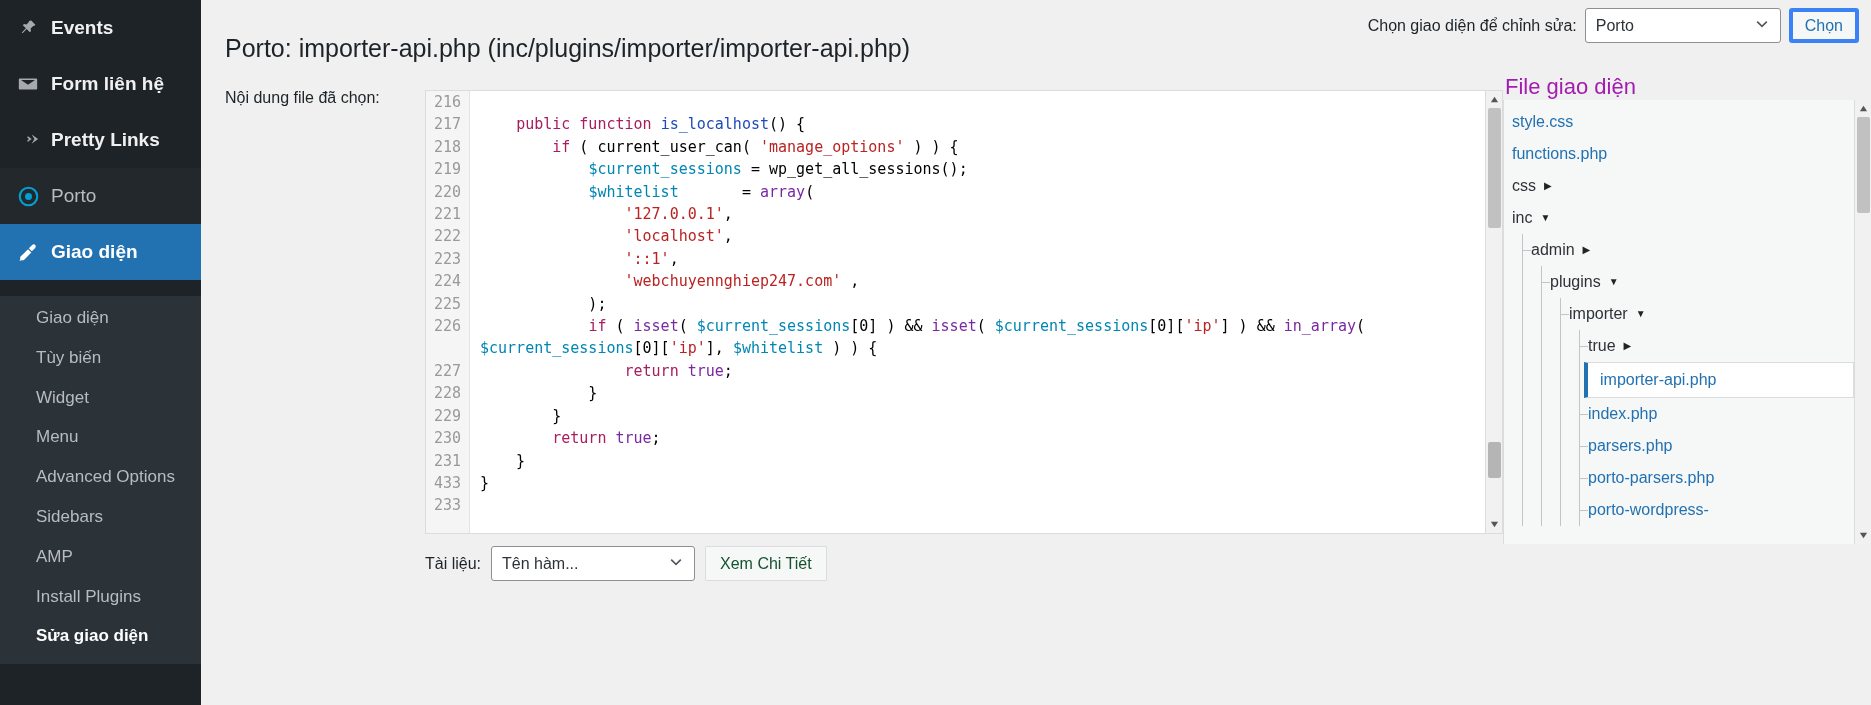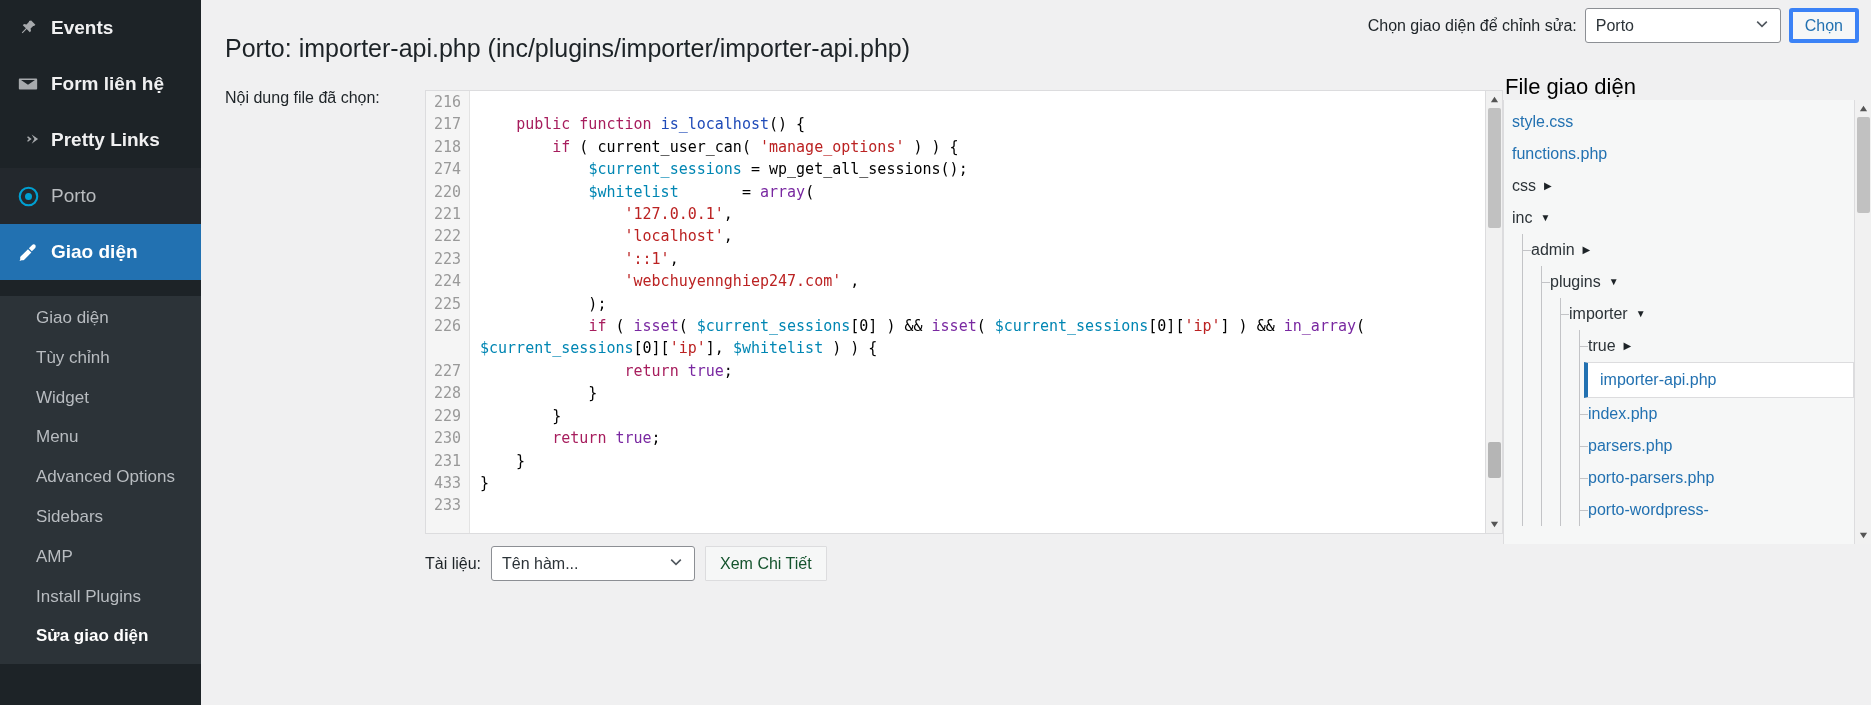--- a/index.html
+++ b/index.html
@@ -139,21 +139,21 @@
     border:1px solid #dcdcde; border-radius:1px;
     padding:5px 14px; height:35px; cursor:default;
     font-family:"Liberation Sans", sans-serif;
   }
 
   
   #templateside {
     position:absolute; left:1302px; top:-34px; right:0; bottom:0;
   }
   .tree-title {
-    font-size:22px; font-weight:400; color:#000000;
+    font-size:22px; font-weight:400; color:#a21caf;
     padding:0 0 10px 0; text-align:left; padding-left:2px;
   }
   .tree-box {
     position:absolute; left:0; top:44px; right:0; height:444px;
     background:#f6f7f7; border-left:1px solid #dcdcde;
     overflow:hidden;
   }
   .tree-scroll {
     position:absolute; left:0; top:0; right:17px; bottom:0; overflow:hidden;
     padding-top:6px;
@@ -229,21 +229,21 @@
       <svg class="icn" width="21" height="21" viewBox="0 0 24 24" fill="currentColor">
         <path d="M19.5 3.2c-1.1-1.1-2.6-.6-3.6.4l-3.5 3.6 3.4 3.4 3.6-3.5c1-1 1.2-2.8.1-3.9z"></path>
         <path d="M11.4 8.3 3.2 16.4c-.8.8-1 2-.5 3l-.9 2.3 2.4-.9c1 .4 2.1.2 2.9-.6l8.2-8.1-3.9-3.8z"></path>
       </svg>
     </span>
     <span class="mlbl">Giao diện</span>
   </div>
 
   <ul class="submenu">
     <li>Giao diện</li>
-    <li>Tùy chỉnh</li>
+    <li>Tùy biến</li>
     <li>Widget</li>
     <li>Menu</li>
     <li>Advanced Options</li>
     <li>Sidebars</li>
     <li>AMP</li>
     <li>Install Plugins</li>
     <li class="active">Sửa giao diện</li>
   </ul>
 
   <div class="sb-footer"></div>
@@ -271,21 +271,21 @@
 
   <div class="editor-row">
 
     <div id="template">
       <div class="code-box">
         <div class="gutter"></div>
         <div class="code-scroll" id="code-lines">
             <div class="cline"><span class="ln">216</span><span class="cc"></span></div>
             <div class="cline"><span class="ln">217</span><span class="cc"><span class="pn">    </span><span class="kw">public</span><span class="pn"> </span><span class="kw">function</span><span class="pn"> </span><span class="fn">is_localhost</span><span class="pn">() {</span></span></div>
             <div class="cline"><span class="ln">218</span><span class="cc"><span class="pn">        </span><span class="kw">if</span><span class="pn"> ( current_user_can( </span><span class="str">'manage_options'</span><span class="pn"> ) ) {</span></span></div>
-            <div class="cline"><span class="ln">274</span><span class="cc"><span class="pn">            </span><span class="var">$current_sessions</span><span class="pn"> = wp_get_all_sessions();</span></span></div>
+            <div class="cline"><span class="ln">219</span><span class="cc"><span class="pn">            </span><span class="var">$current_sessions</span><span class="pn"> = wp_get_all_sessions();</span></span></div>
             <div class="cline"><span class="ln">220</span><span class="cc"><span class="pn">            </span><span class="var">$whitelist</span><span class="pn">       = </span><span class="kw2">array</span><span class="pn">(</span></span></div>
             <div class="cline"><span class="ln">221</span><span class="cc"><span class="pn">                </span><span class="str">'127.0.0.1'</span><span class="pn">,</span></span></div>
             <div class="cline"><span class="ln">222</span><span class="cc"><span class="pn">                </span><span class="str">'localhost'</span><span class="pn">,</span></span></div>
             <div class="cline"><span class="ln">223</span><span class="cc"><span class="pn">                </span><span class="str">'::1'</span><span class="pn">,</span></span></div>
             <div class="cline"><span class="ln">224</span><span class="cc"><span class="pn">                </span><span class="str">'webchuyennghiep247.com'</span><span class="pn"> ,</span></span></div>
             <div class="cline"><span class="ln">225</span><span class="cc"><span class="pn">            );</span></span></div>
             <div class="cline"><span class="ln">226</span><span class="cc"><span class="pn">            </span><span class="kw">if</span><span class="pn"> ( </span><span class="kw2">isset</span><span class="pn">( </span><span class="var">$current_sessions</span><span class="pn">[0] ) &amp;&amp; </span><span class="kw2">isset</span><span class="pn">( </span><span class="var">$current_sessions</span><span class="pn">[0][</span><span class="str">'ip'</span><span class="pn">] ) &amp;&amp; </span><span class="kw2">in_array</span><span class="pn">(</span>
 <span class="var">$current_sessions</span><span class="pn">[0][</span><span class="str">'ip'</span><span class="pn">], </span><span class="var">$whitelist</span><span class="pn"> ) ) {</span></span></div>
             <div class="cline"><span class="ln">227</span><span class="cc"><span class="pn">                </span><span class="kw">return</span><span class="pn"> </span><span class="kw2">true</span><span class="pn">;</span></span></div>
             <div class="cline"><span class="ln">228</span><span class="cc"><span class="pn">            }</span></span></div>

